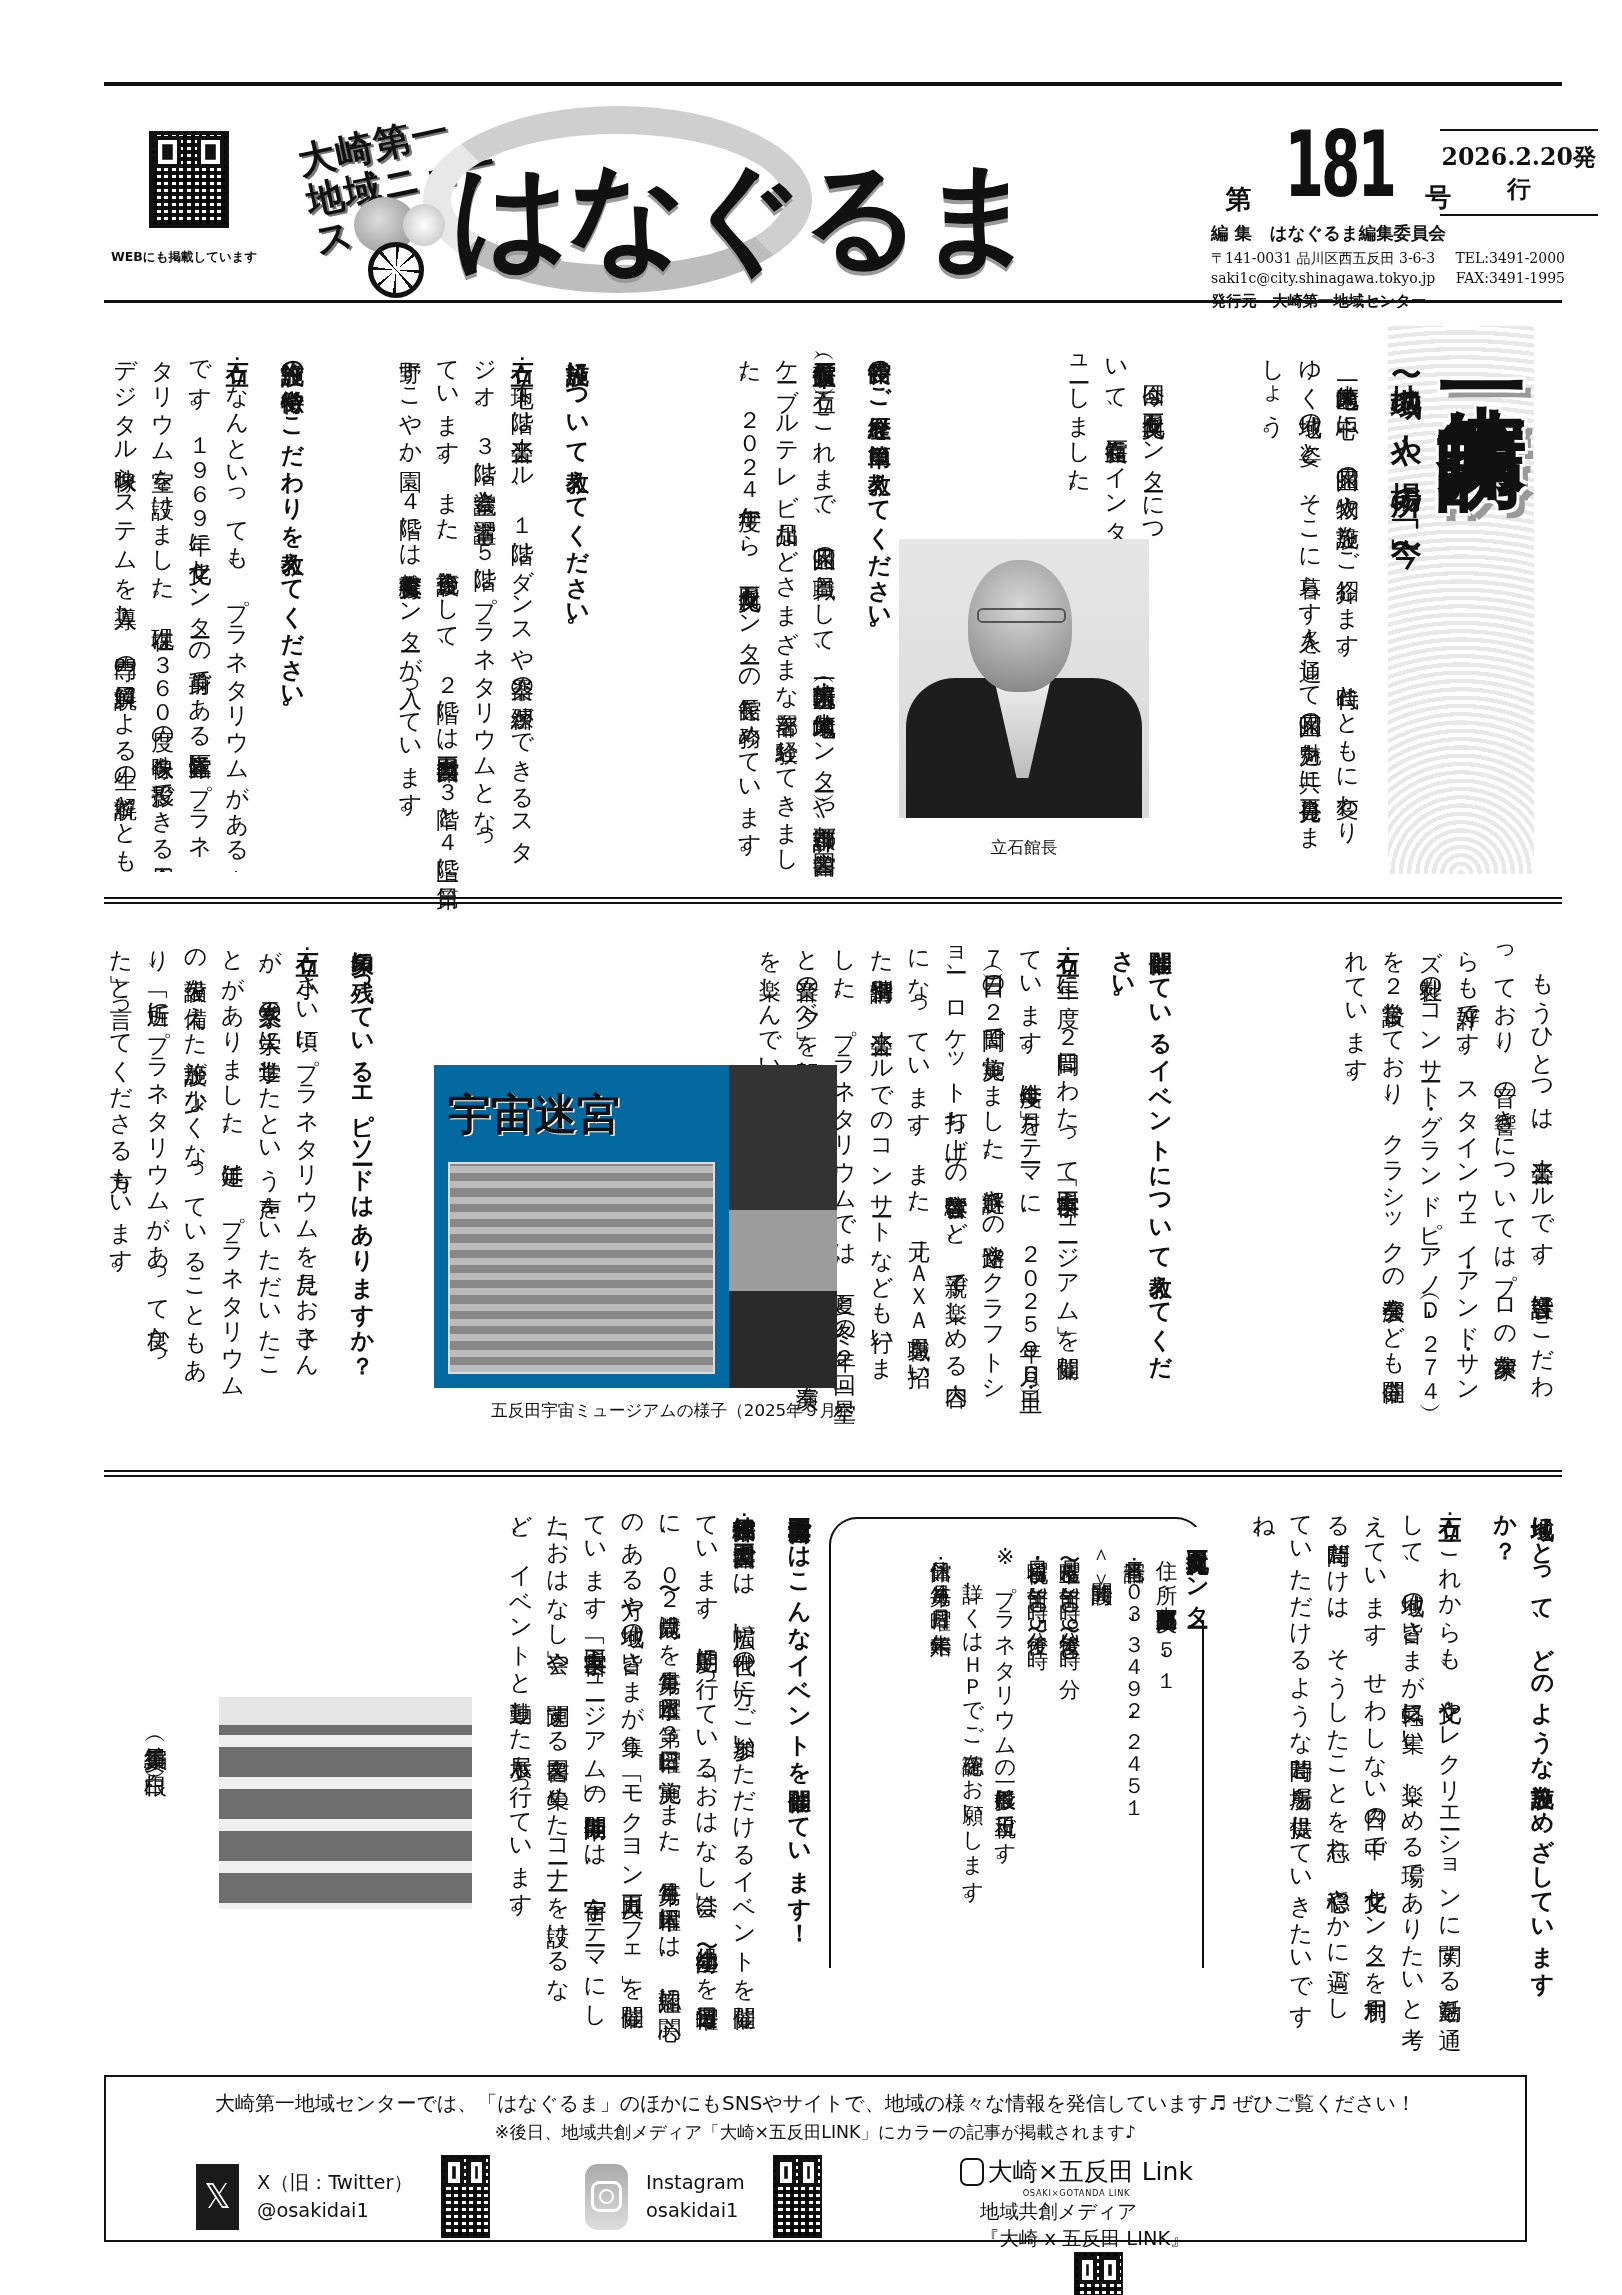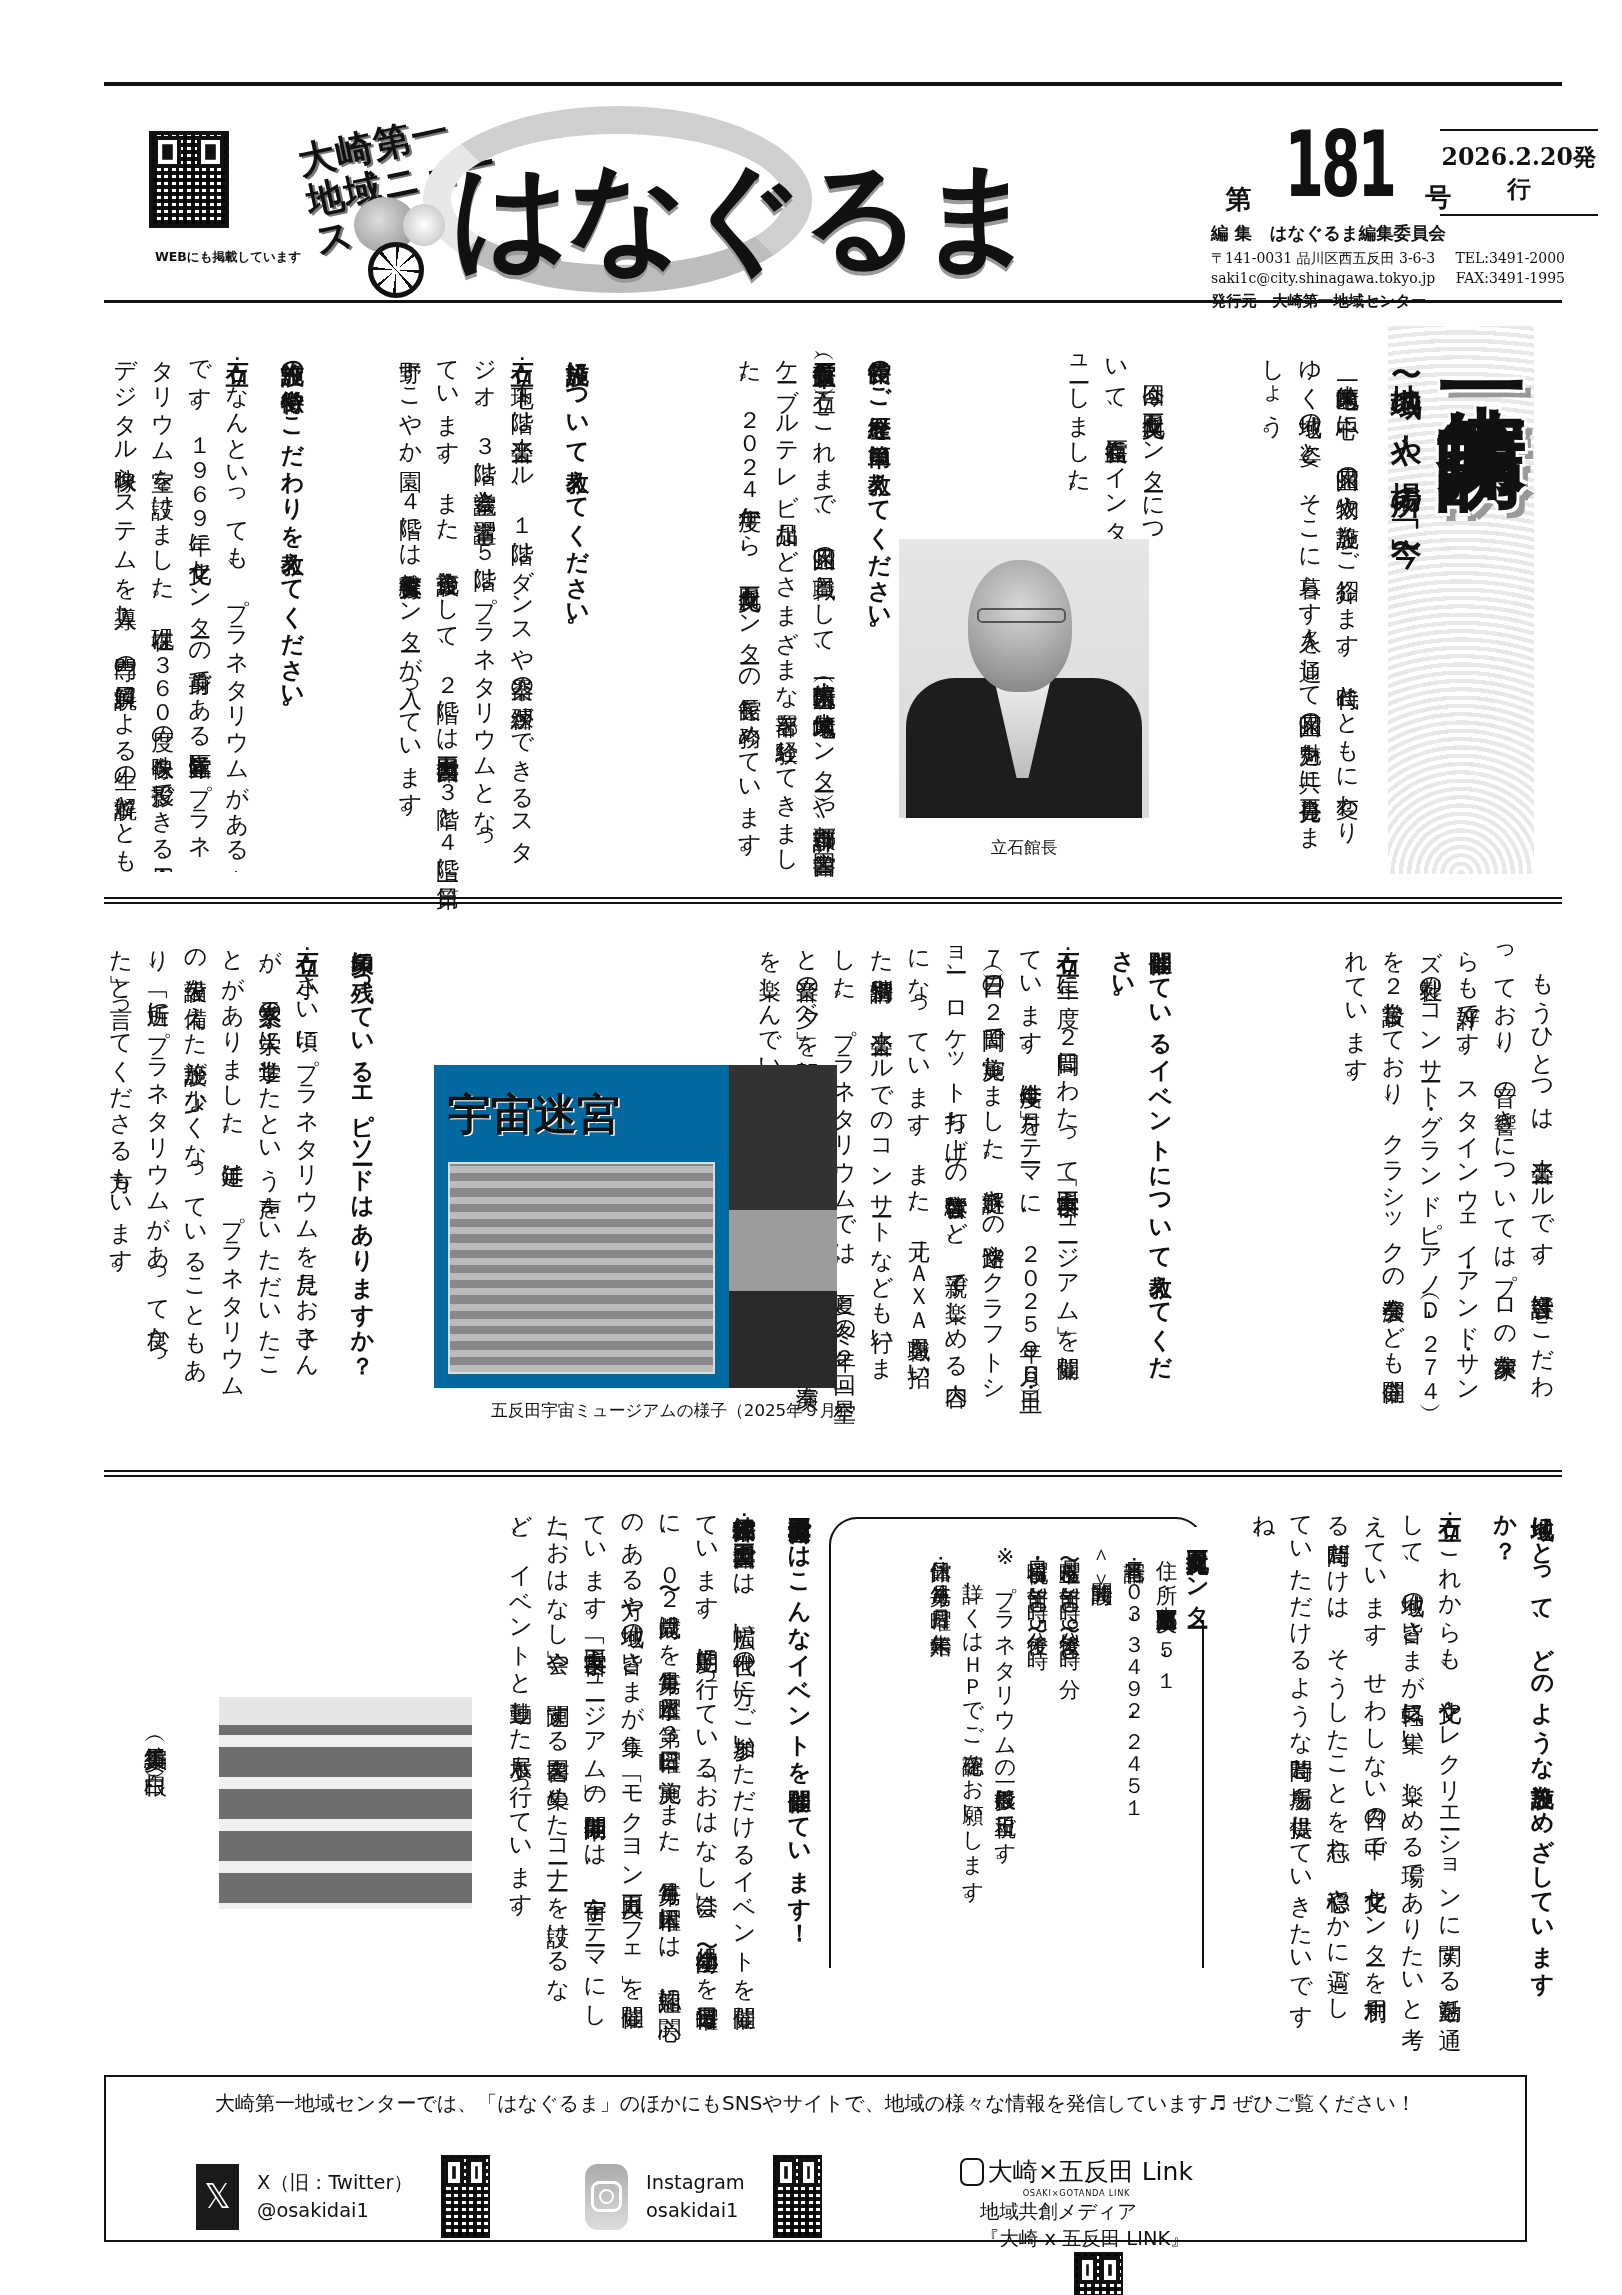--- a/index.html
+++ b/index.html
@@ -11,21 +11,21 @@
   .masthead .rule-top { position: absolute; left: 0; right: 0; top: 0; height: 3.5px; background: #111; }
   .masthead .rule-bot { position: absolute; left: 0; right: 0; bottom: 0; height: 3.5px; background: #111; }
   .qr { position: absolute; background:
         repeating-linear-gradient(0deg, #111 0 4.2px, #fff 4.2px 7px),
         repeating-linear-gradient(90deg, #111 0 3.5px, #fff 3.5px 7.6px);
         background-blend-mode: multiply; border: 4.2px solid #111; }
   .qr::before, .qr::after { content: ""; position: absolute; width: 26%; height: 26%; border: 4.2px solid #111; background: #fff; box-shadow: inset 0 0 0 4.2px #fff, inset 0 0 0 9.7px #111; }
   .qr::before { left: 1.4px; top: 1.4px; }
   .qr::after { right: 1.4px; top: 1.4px; }
   .mh-qr { left: 45px; top: 49px; width: 80px; height: 97px; }
-  .web-note { position: absolute; left: 0; top: 167px; width: 180px; font-size: 12.5px; font-weight: bold; text-align: left; padding-left: 7px; margin-left: 44px; }
+  .web-note { position: absolute; left: 0; top: 167px; width: 180px; font-size: 12.5px; font-weight: bold; text-align: left; padding-left: 7px; }
   .sub-title { position: absolute; left: 201px; top: 38px; width: 208px; transform: rotate(-12deg); font-weight: 900; font-size: 37px; line-height: 1.1; letter-spacing: 1.4px; color: #111; text-shadow: 2.1px 2.1px 0 #777; }
   .flower { position: absolute; left: 243px; top: 115px; width: 111px; height: 104px; }
   .flower .petal { position: absolute; border-radius: 50%; background: radial-gradient(circle at 40% 40%, #ddd, #888); }
   .flower .wheel { position: absolute; left: 21px; top: 45px; width: 56px; height: 56px; border-radius: 50%; border: 5.6px solid #111;
         background: repeating-conic-gradient(#111 0 8deg, #fff 8deg 45deg); }
   .swoosh { position: absolute; left: 319px; top: 24px; width: 389px; height: 187px; border-radius: 50%; border: 28px solid #cfcfcf; border-left-color: #e8e8e8; border-bottom-color: #bdbdbd; }
   .main-title { position: absolute; left: 347px; top: 56px; font-size: 117px; font-weight: 900; letter-spacing: -2.8px; color: #111; text-shadow: 0 4.2px 0 #9a9a9a; font-family: "DejaVu Sans", sans-serif; }
   .issue { position: absolute; left: 1118px; top: 38px; display: flex; align-items: center; }
   .issue .dai, .issue .go { font-size: 26px; font-weight: 900; writing-mode: vertical-rl; }
   .issue .num { font-size: 90px; font-weight: 900; letter-spacing: -4.2px; line-height: 1; margin: 0 4.2px; font-family: "DejaVu Sans Condensed", "DejaVu Sans", sans-serif; transform: scaleX(.7); transform-origin: center; }
@@ -210,20 +210,21 @@
 
 <div class="vt" style="right:805px; top:1499px; height:528px; width:319px;">
   <p class="q">五反田図書館ではこんなイベントを開催しています！</p>
   <p><span class="sp">綾部館長</span><span>：五反田図書館では、幅広い世代の方にご参加いただけるイベントを開催しています。定期的に行っている「おはなし会」は、幼児〜小学生向けを毎週日曜日に、０〜２歳児向けを毎月第１水曜日と第３日曜日に実施。また、毎月第４木曜日には、認知症に関心のある方や地域の皆さまが集う、「モクヨン五反田カフェ」を開催しています。「五反田宇宙ミュージアム」の開催期間中には、宇宙をテーマにした「おはなし会」や、関連する図書を集めたコーナーを設けるなど、イベントと連動した展示も行っています。</span></p>
 </div>
 <div class="photo library-photo"></div>
 <div class="vt" style="left:132px; top:1728px; height:229px; width:42px;">（編集委員　白根）</div>
 
 <footer class="footer">
   <div class="l1">大崎第一地域センターでは、「はなぐるま」のほかにもSNSやサイトで、地域の様々な情報を発信しています♬ ぜひご覧ください！</div>
+  <div class="l2">※後日、地域共創メディア「大崎×五反田LINK」にカラーの記事が掲載されます♪</div>
 
   <div class="sns" style="left:90px;">
     <div class="ico x-ico">𝕏</div>
     <div class="txt">
       <div>X（旧：Twitter）</div>
       <div>@osakidai1</div>
     </div>
     <div class="qr"></div>
   </div>
 

